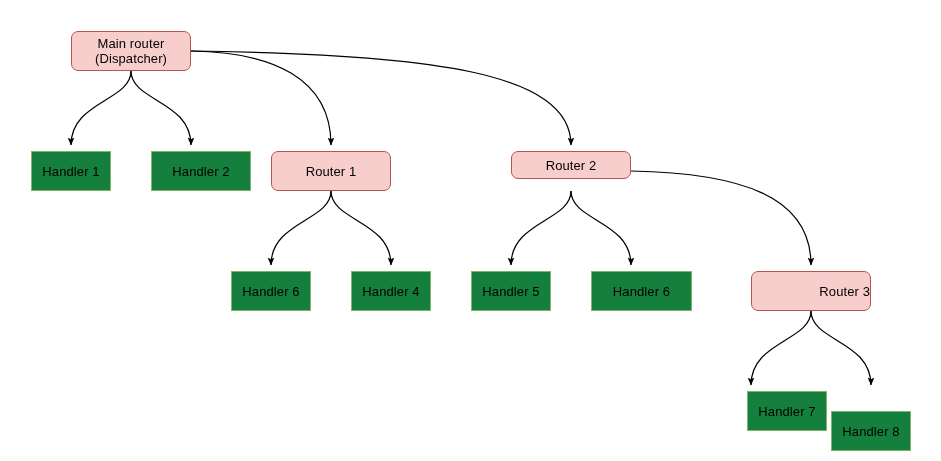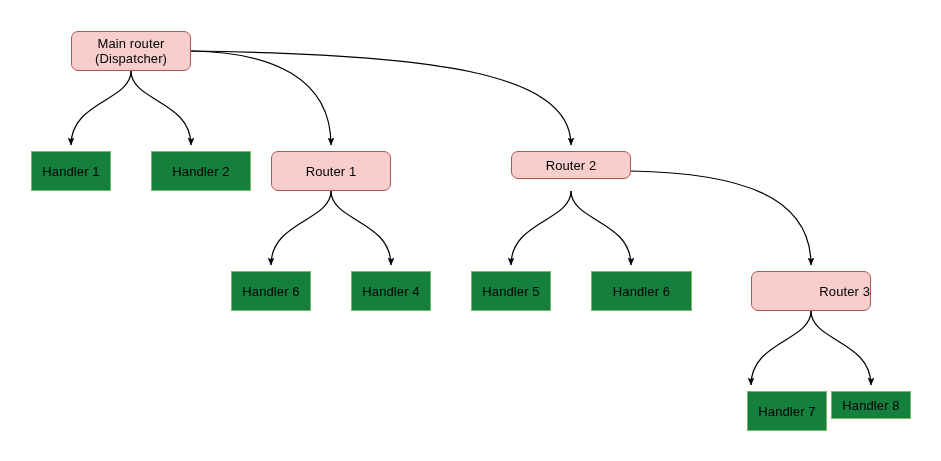--- a/index.html
+++ b/index.html
@@ -128,17 +128,17 @@
   </div>
 
   <div class="node node-router" style="left:751px; top:271px; width:120px; height:40px;justify-content:flex-end;">
     <span class="node-label">Router 3</span>
   </div>
 
   <div class="node node-handler" style="left:747px; top:391px; width:80px; height:40px;">
     <span class="node-label">Handler 7</span>
   </div>
 
-  <div class="node node-handler" style="left:831px; top:391px; width:80px; height:28px;">
+  <div class="node node-handler" style="left:831px; top:411px; width:80px; height:40px;">
     <span class="node-label">Handler 8</span>
   </div>
 
 </div>
 
 </body></html>

